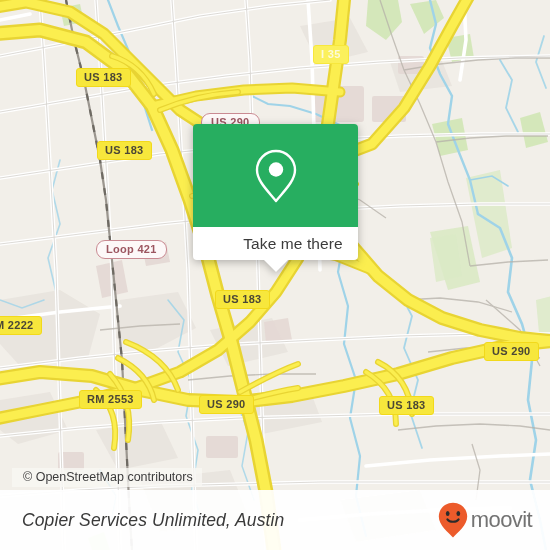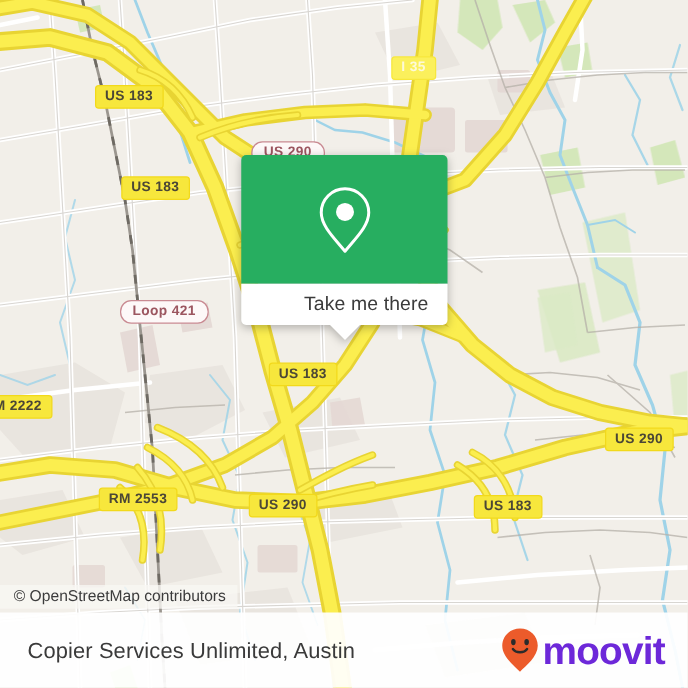--- a/index.html
+++ b/index.html
@@ -63,21 +63,21 @@
     left: 70px; top: 135px;
     width: 0; height: 0;
     border-left: 13px solid transparent;
     border-right: 13px solid transparent;
     border-top: 13px solid #ffffff;
   }
 
   
   .copyright {
     position: absolute;
-    left: 0; top: 468px;
+    left: 12px; top: 468px;
     padding: 2px 9px 3px 11px;
     background: rgba(248,247,243,0.78);
     font-size: 12.5px;
     color: #3c3c3c;
     z-index: 30;
     white-space: nowrap;
   }
 
   
   .bottombar {
@@ -89,31 +89,32 @@
     align-items: center;
     justify-content: space-between;
     padding: 0 18px 0 22px;
     z-index: 50;
   }
   .place-title {
     font-size: 17.5px;
     color: #3a3a3a;
     letter-spacing: 0.1px;
     white-space: nowrap;
+    font-style: italic;
   }
   .brand {
     display: flex;
     align-items: center;
     gap: 3px;
   }
   .brand-mark { width: 30px; height: 36px; display: block; }
   .brand-word {
-    font-size: 31px;
-    font-weight: bold;
-    color: #6d28d9;
+    font-size: 22px;
+    font-weight: normal;
+    color: #737373;
     letter-spacing: -0.6px;
     line-height: 1;
   }
 
   
   .shield {
     position: absolute;
     z-index: 20;
     background: #f7e73c;
     border: 1.6px solid #f2d91b;

